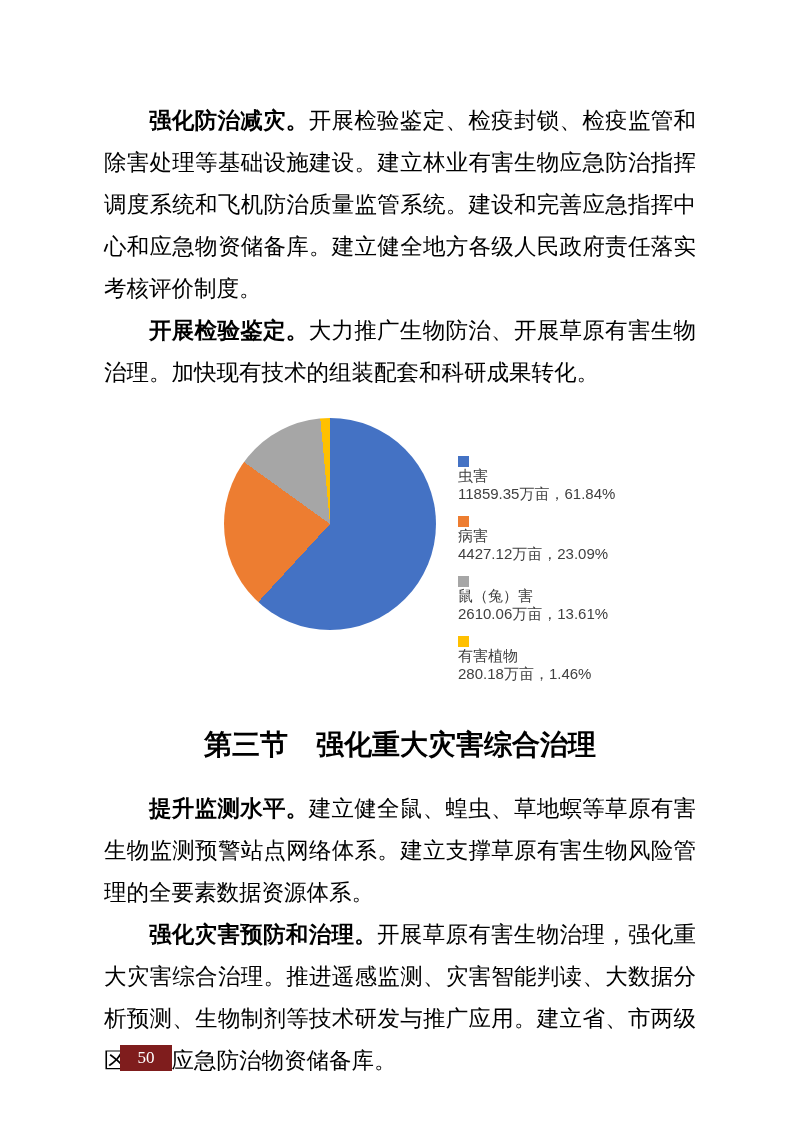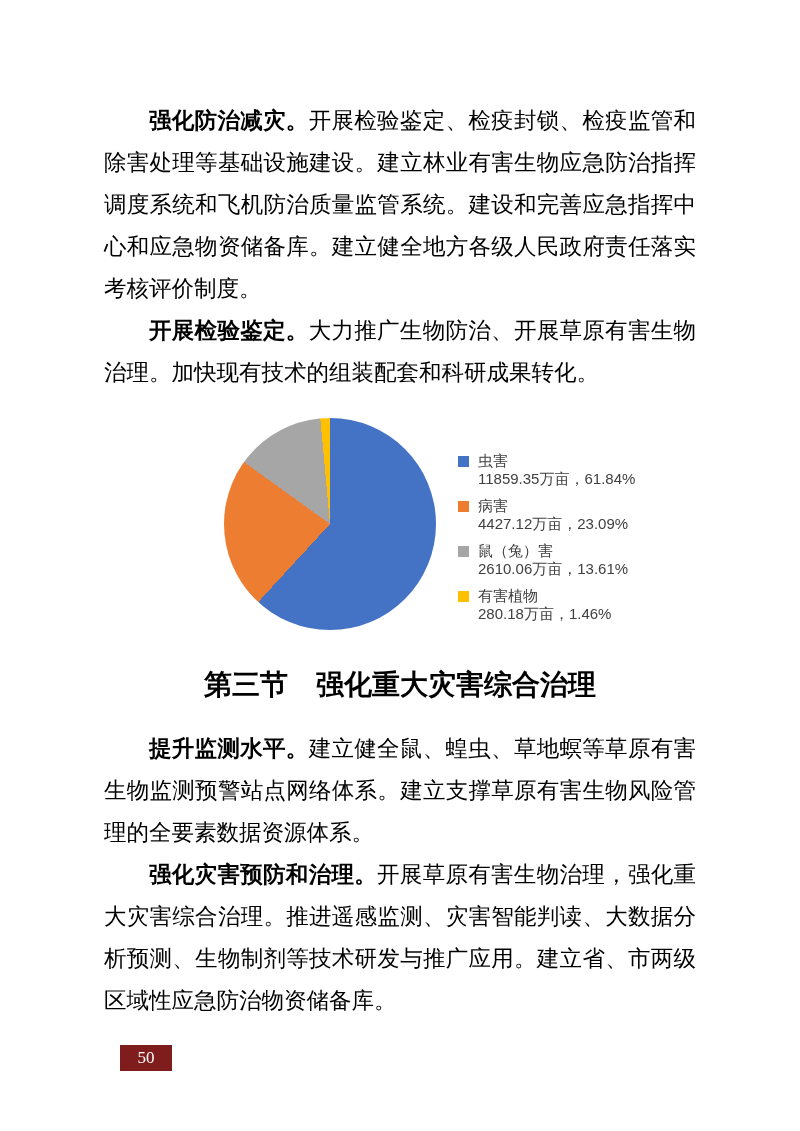--- a/index.html
+++ b/index.html
@@ -52,20 +52,21 @@
   .legend {
     margin-left: 22px;
     padding-top: 52px;
     font-family: "Liberation Sans", sans-serif;
     color: #404040;
   }
   .legend-item {
     display: flex;
     align-items: flex-start;
     margin-bottom: 9px;
+    flex-direction: column;
   }
   .swatch {
     width: 11px;
     height: 11px;
     flex: none;
     margin-top: 4px;
     margin-right: 9px;
   }
   .legend-text {
     display: flex;

